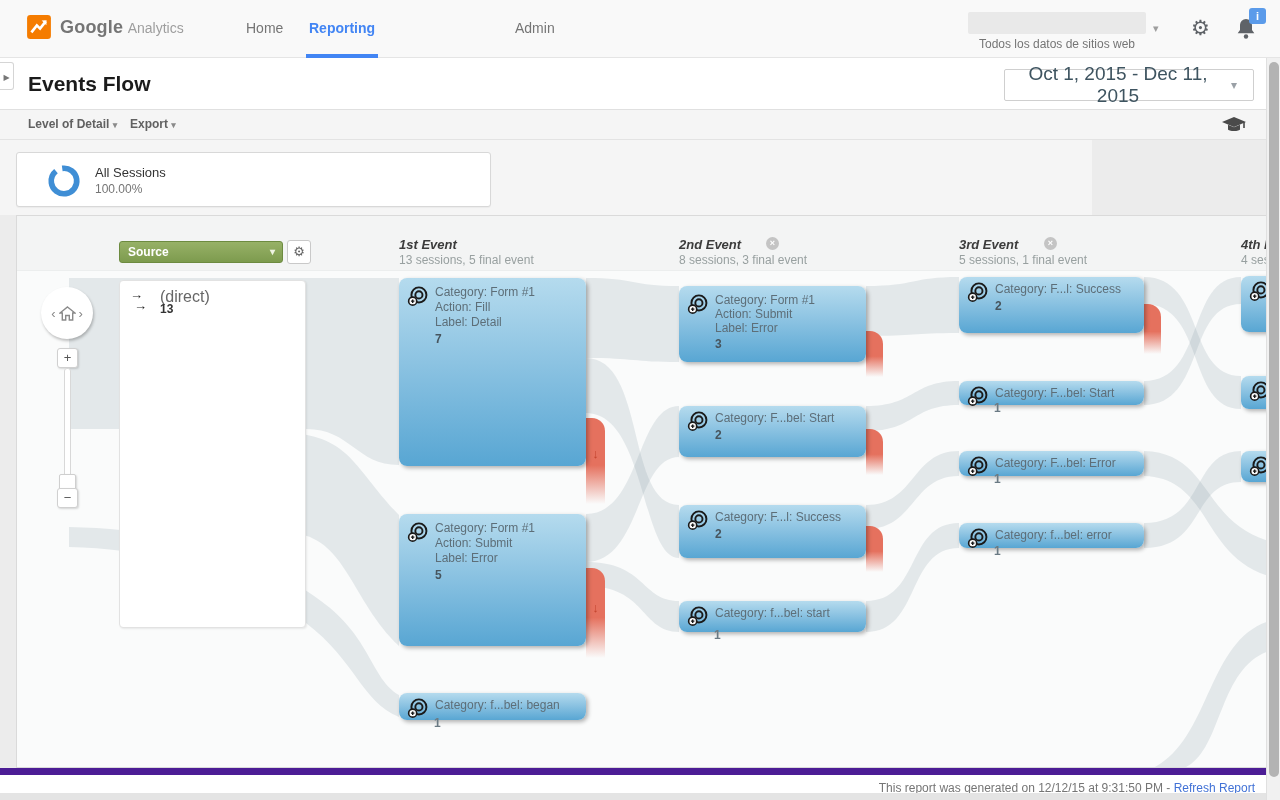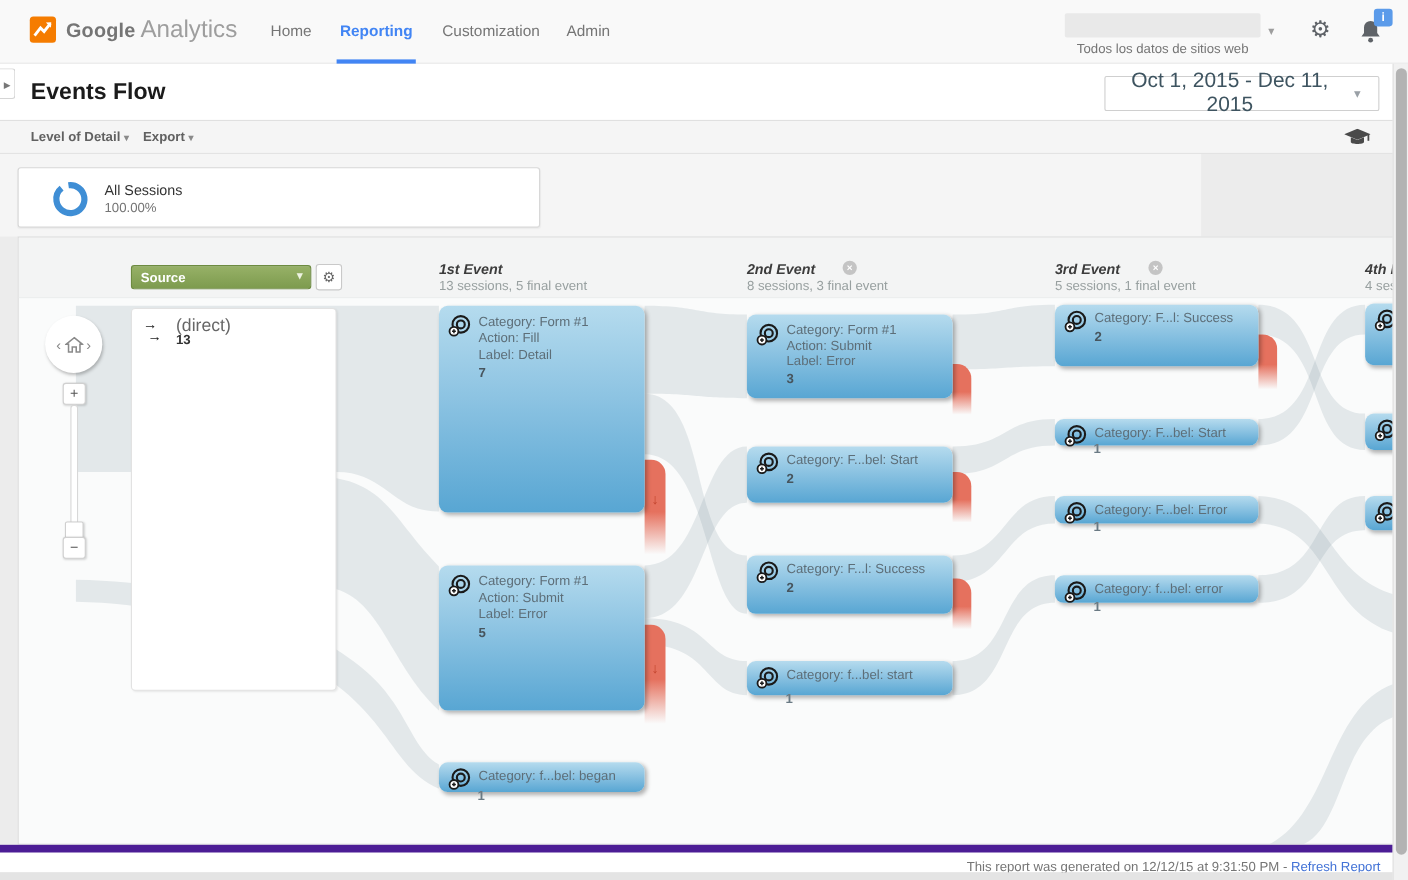--- a/index.html
+++ b/index.html
@@ -4,21 +4,21 @@
 <style>
   * { margin:0; padding:0; box-sizing:border-box; }
   html,body { width:1280px; height:800px; overflow:hidden; }
   body { font-family:"Liberation Sans", sans-serif; background:#ececec; position:relative; }
   .abs { position:absolute; }
 
   
   #topnav { left:0; top:0; width:1280px; height:58px; background:#f9f9f9; border-bottom:1px solid #e5e5e5; }
   .brand { left:26px; top:14px; display:flex; align-items:center; gap:8px; }
   .brand-google { font-size:18px; color:#757575; font-weight:bold; letter-spacing:.2px; }
-  .brand-analytics { font-size:22px; color:#9e9e9e; font-weight:normal; }
+  .brand-analytics { font-size:14px; color:#9e9e9e; font-weight:normal; }
   .nav-item { top:0; height:57px; line-height:57px; font-size:14px; color:#757575; cursor:pointer; }
   .nav-item.active { color:#4285f4; font-weight:bold; }
   .nav-underline { background:#4285f4; height:4px; top:54px; }
   .account-pill { left:968px; top:12px; width:178px; height:22px; background:#e9e9e9; border-radius:2px; }
   .account-sub { left:968px; top:37px; width:178px; text-align:center; font-size:12px; color:#757575; }
   .tiny-caret { font-size:11px; color:#9e9e9e; }
   .top-icon { font-size:21px; color:#5f6368; line-height:21px; }
   .info-badge { left:1249px; top:8px; width:17px; height:16px; background:#5b9bea; border-radius:3px; color:#fff; font-size:11px; font-weight:bold; text-align:center; line-height:16px; }
 
   
@@ -99,21 +99,20 @@
   <div class="abs brand">
     <svg width="26" height="26" viewBox="0 0 24 24">
       <rect x="1" y="1" width="22" height="22" rx="3" fill="#f57c00"></rect>
       <path d="M5 17 L10 10.5 L13 13.5 L18.2 6.8" fill="none" stroke="#fff" stroke-width="2.4"></path>
       <path d="M14.5 6 L19 5.8 L18.8 10.3 Z" fill="#fff"></path>
     </svg>
     <span><span class="brand-google">Google</span> <span class="brand-analytics">Analytics</span></span>
   </div>
   <div class="abs nav-item" style="left:246px">Home</div>
   <div class="abs nav-item active" style="left:309px">Reporting</div>
-  <div class="abs nav-item" style="left:402px">Customization</div>
   <div class="abs nav-item" style="left:515px">Admin</div>
   <div class="abs nav-underline" style="left:306px; width:72px;"></div>
 
   <div class="abs account-pill"></div>
   <div class="abs account-sub">Todos los datos de sitios web</div>
   <div class="abs tiny-caret" style="left:1153px; top:22px;">▾</div>
   <div class="abs top-icon" style="left:1191px; top:17px;">⚙</div>
   <svg class="abs" style="left:1235px; top:16px;" width="22" height="24" viewBox="0 0 22 24">
     <path d="M11 3 a6 6 0 0 1 6 6 v5 l2.3 3.2 H2.7 L5 14 V9 a6 6 0 0 1 6-6 Z" fill="#5f6368"></path>
     <circle cx="11" cy="20.5" r="2.2" fill="#5f6368"></circle>

